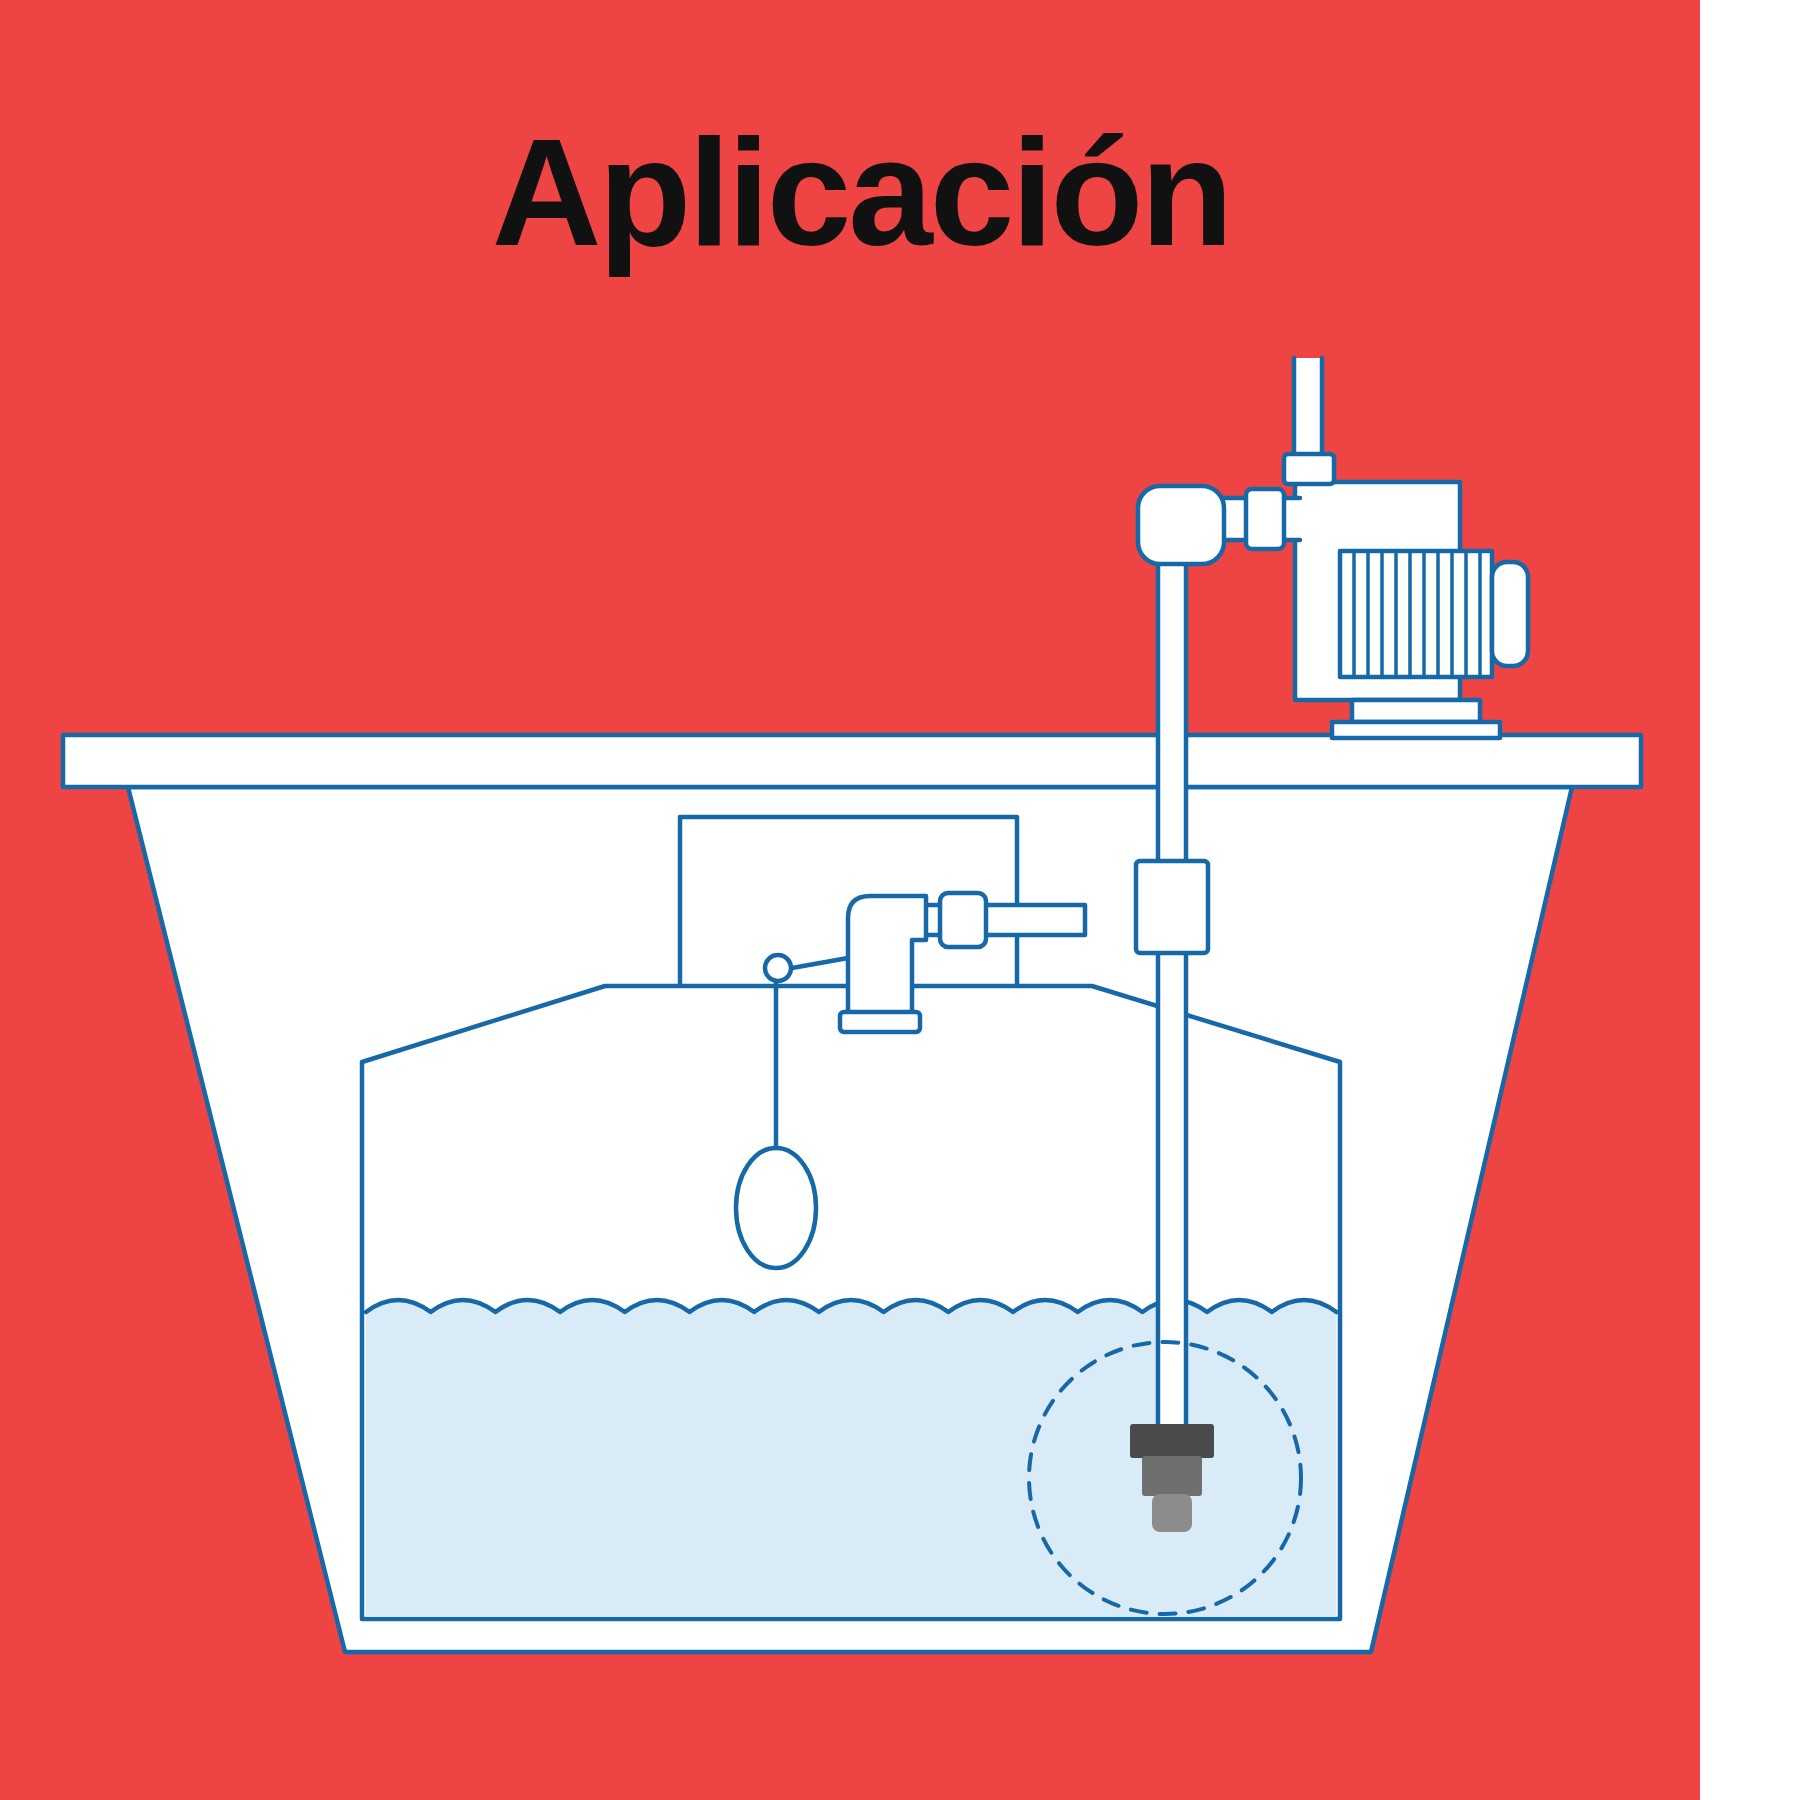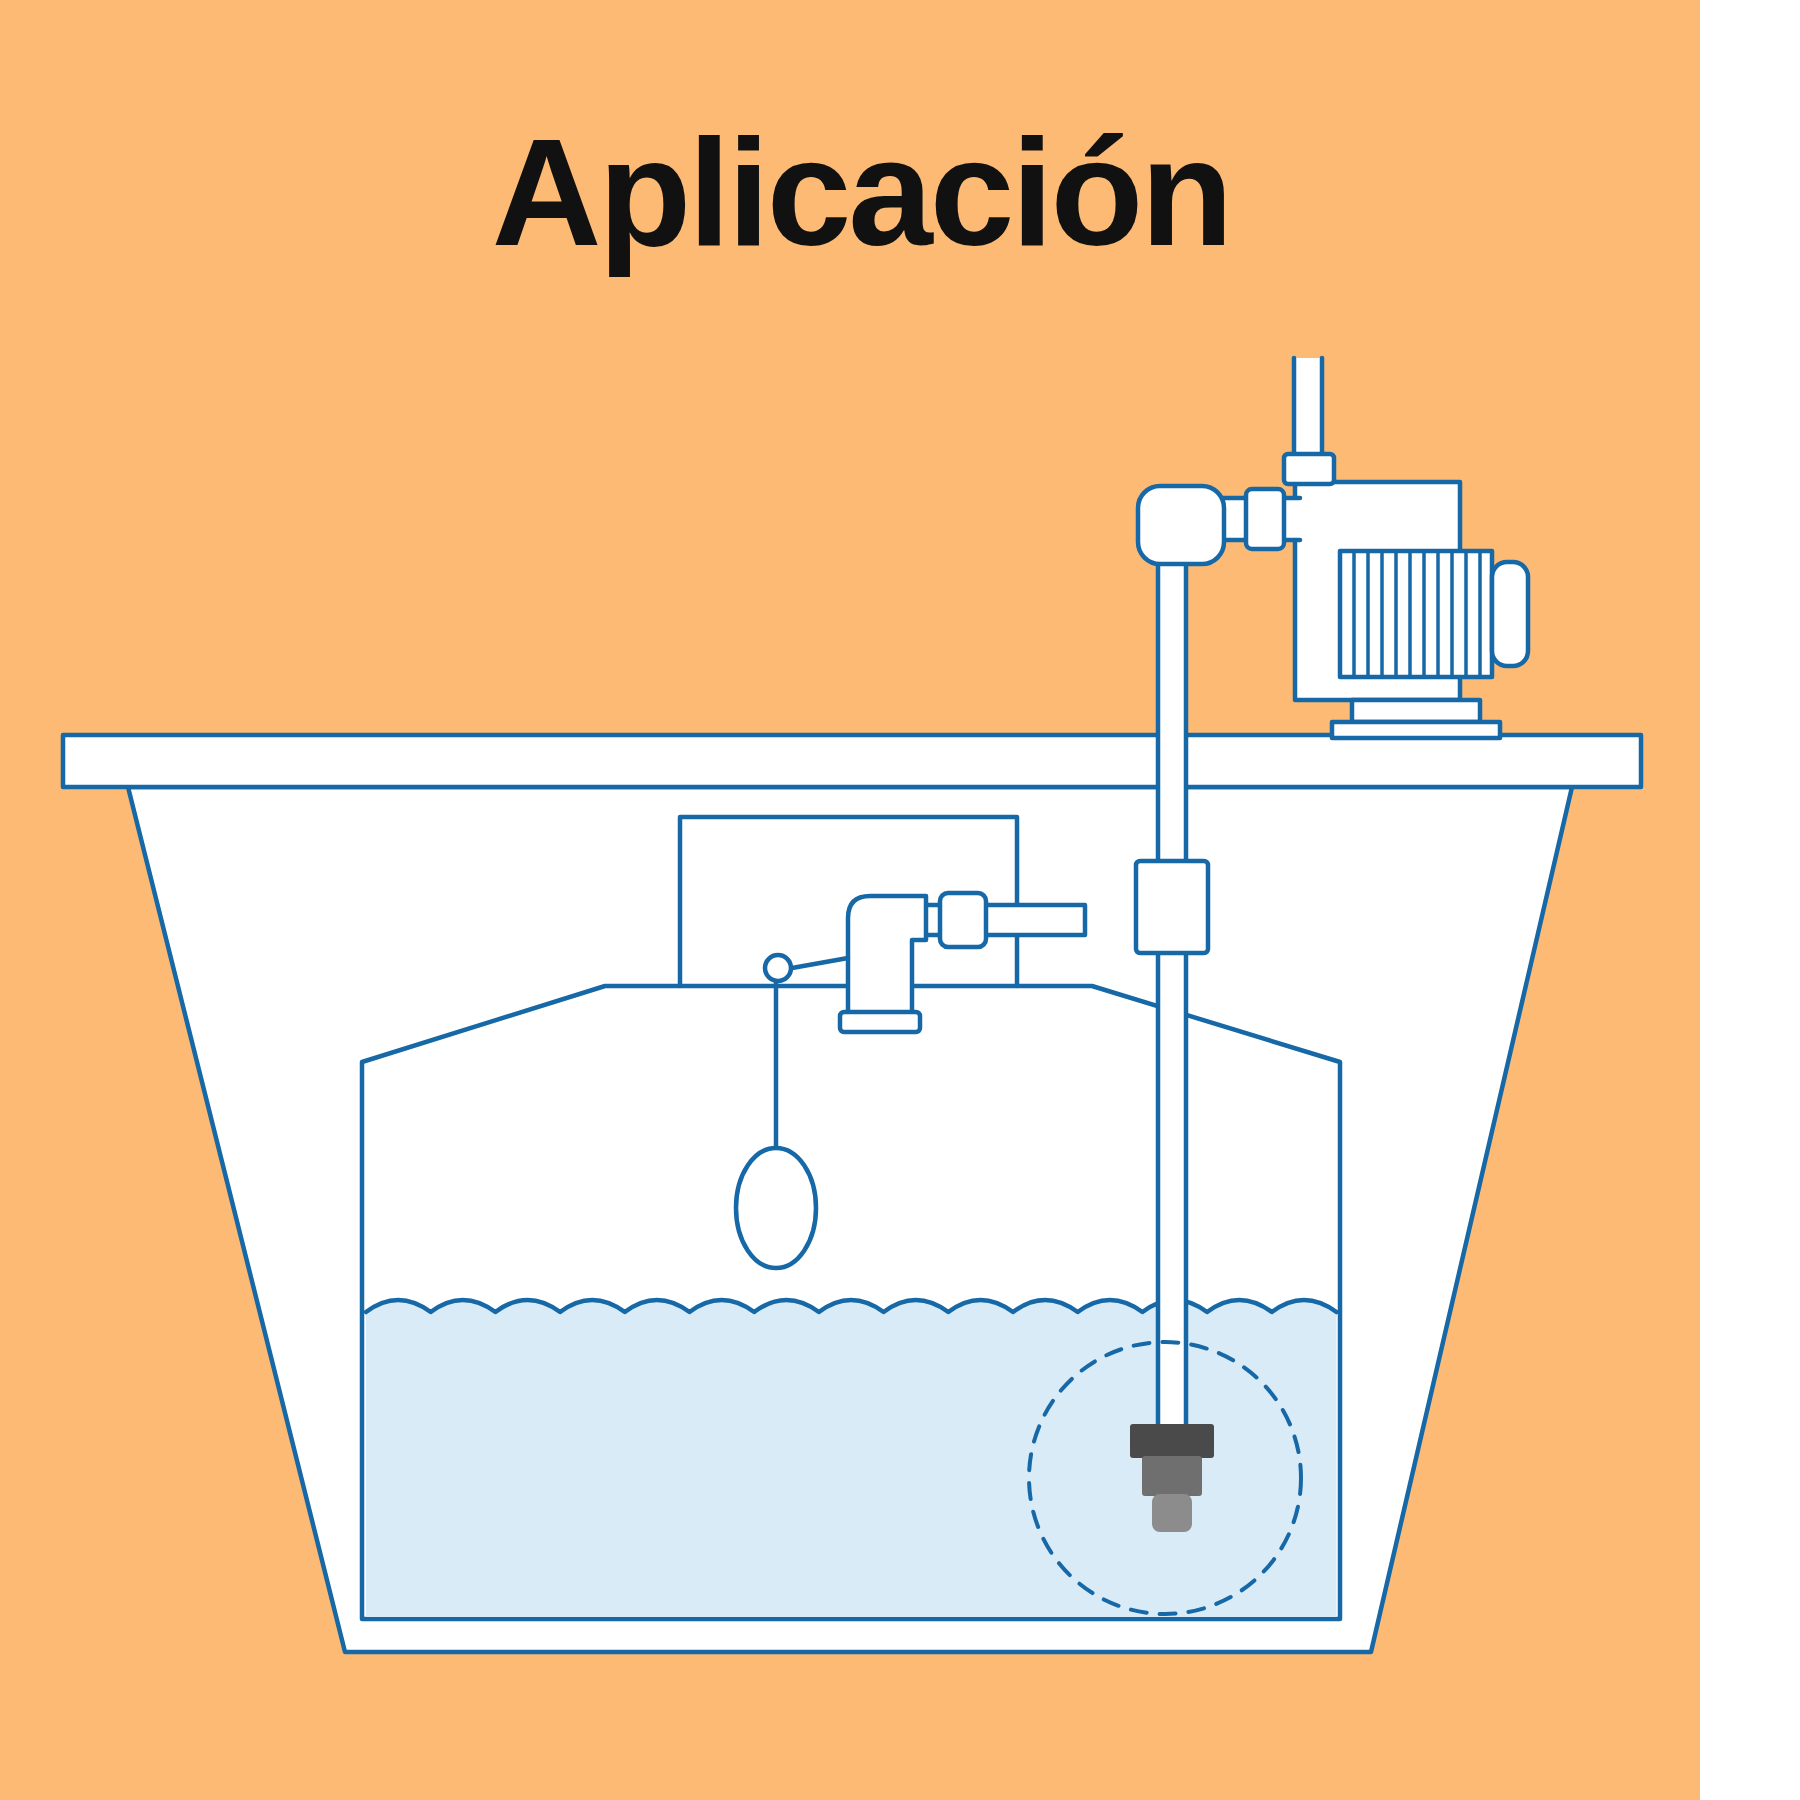--- a/index.html
+++ b/index.html
@@ -5,21 +5,21 @@
   html, body {
     margin: 0;
     padding: 0;
     background: #ffffff;
     font-family: "Liberation Sans", sans-serif;
   }
   .canvas {
     position: relative;
     width: 1700px;
     height: 1800px;
-    background: #fdba74;
+    background: #ef4444;
     overflow: hidden;
   }
   svg.diagram {
     position: absolute;
     inset: 0;
     width: 1800px;
     height: 1800px;
     display: block;
   }
   text.title {

